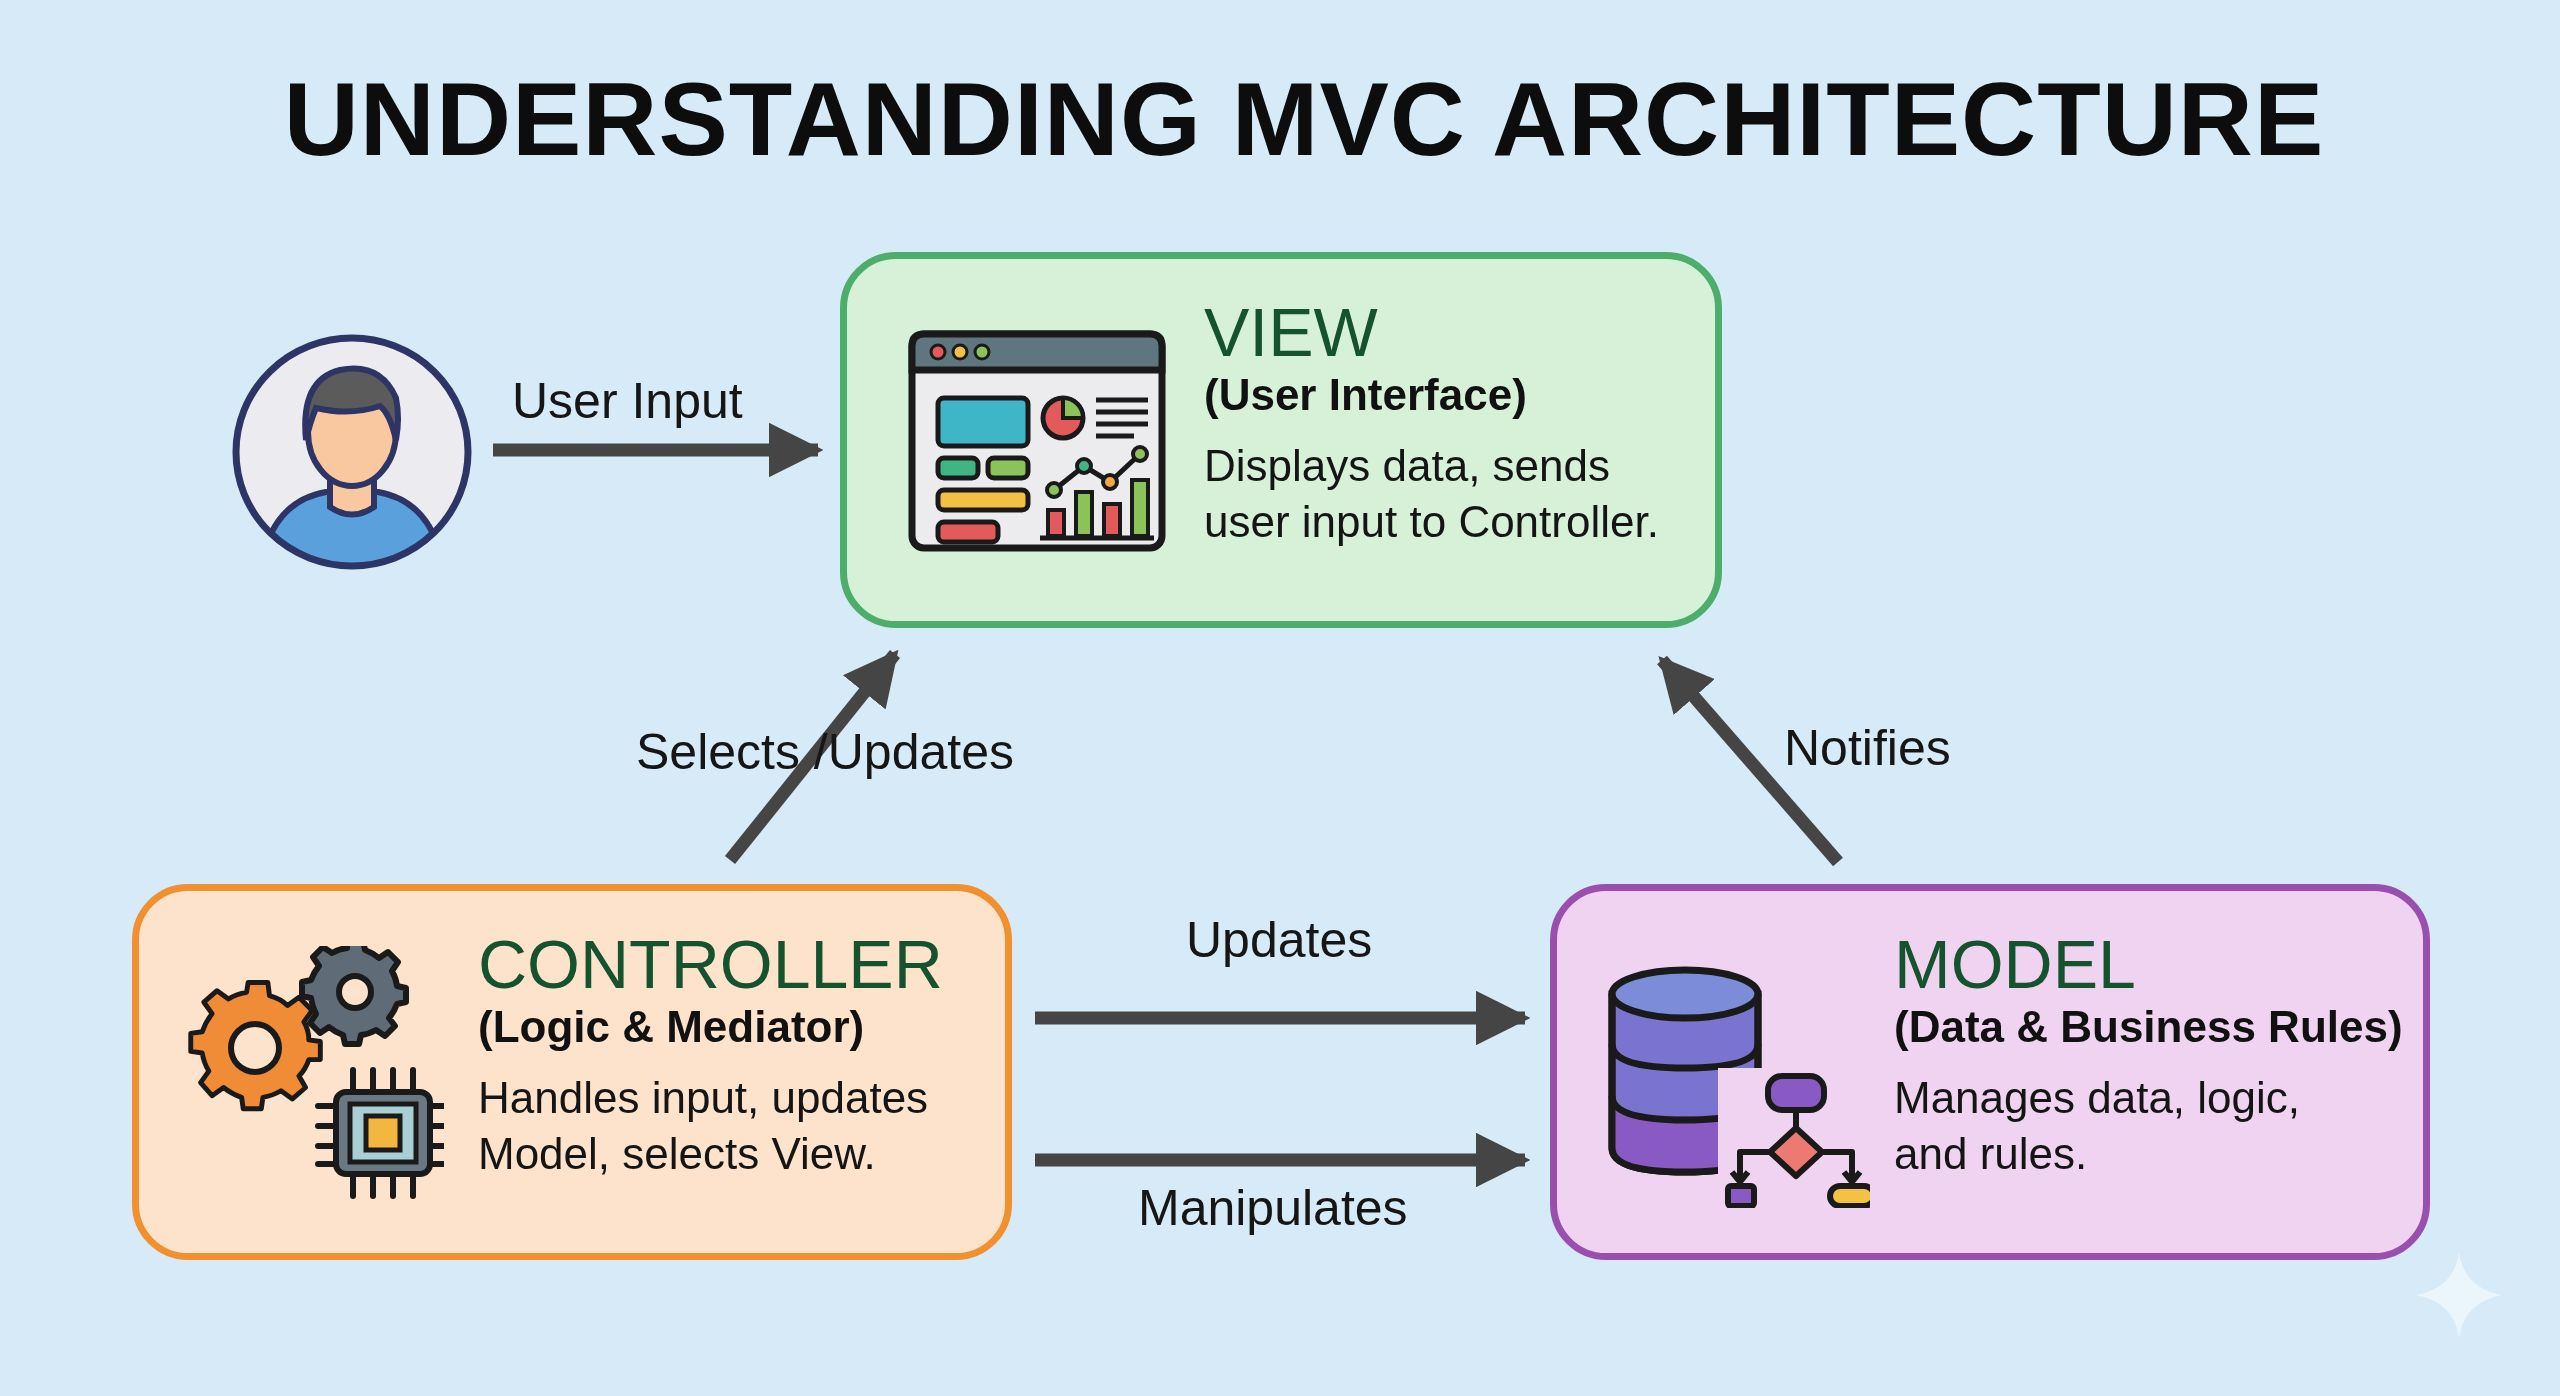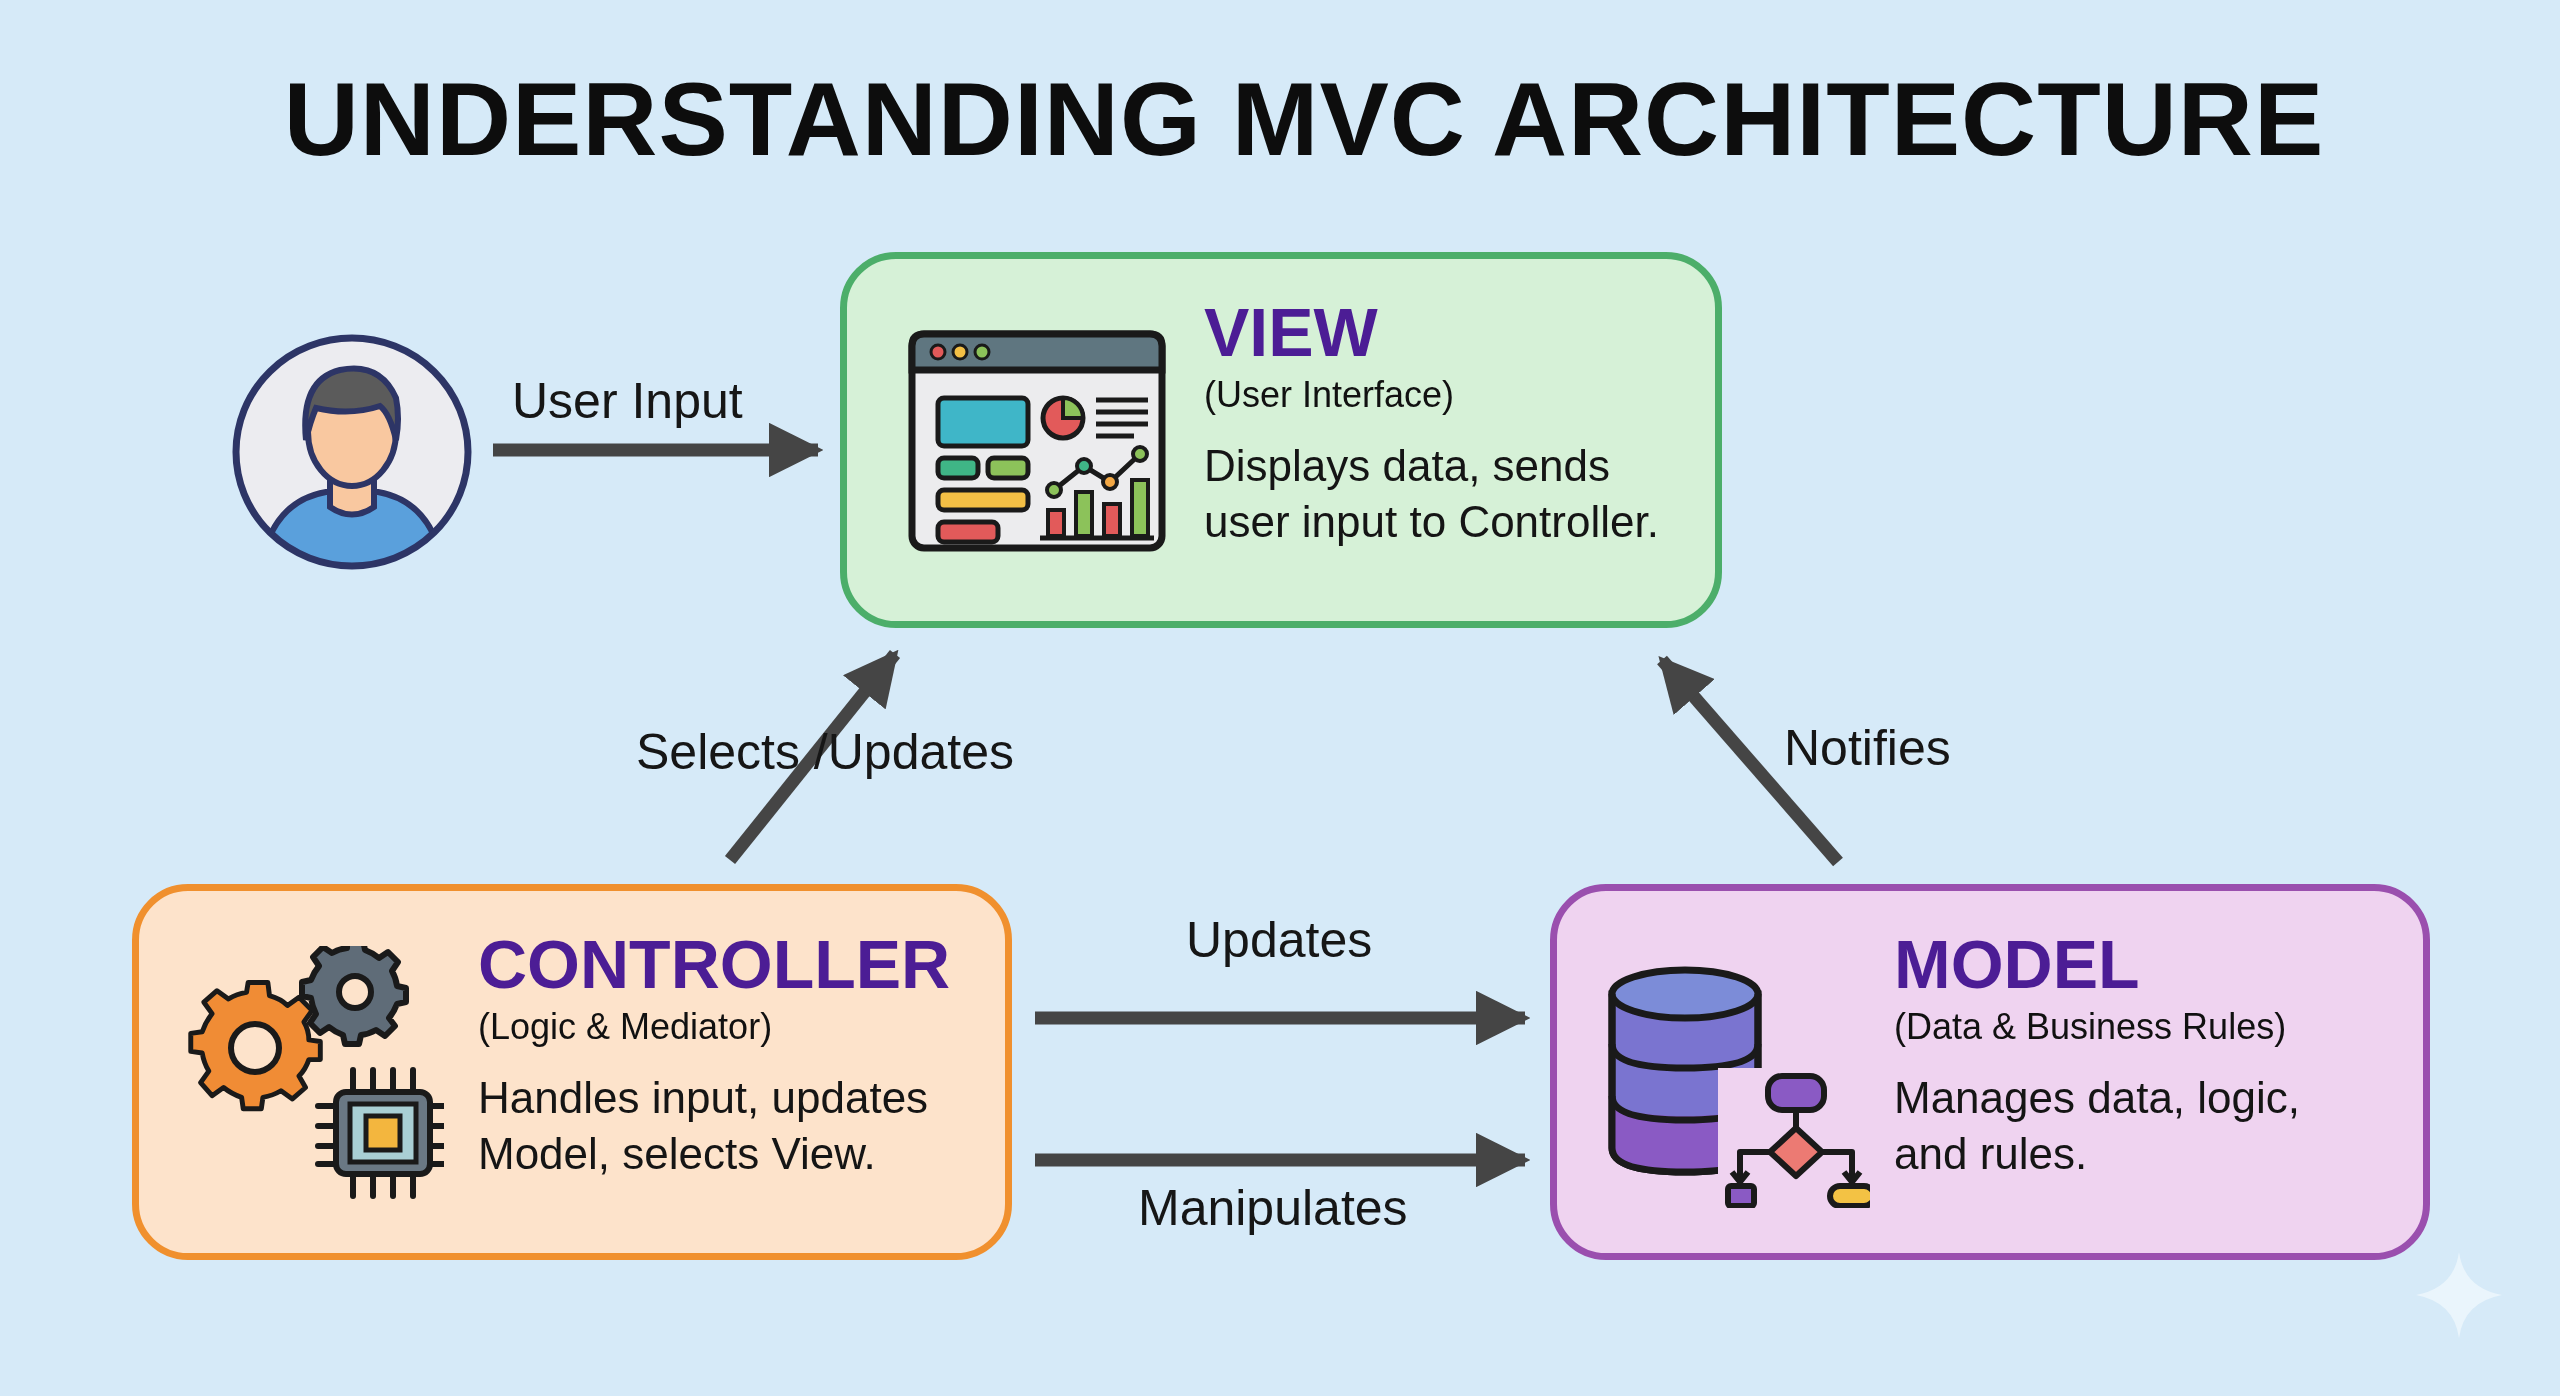--- a/index.html
+++ b/index.html
@@ -15,22 +15,22 @@
     line-height: 110px;
     padding-left: 48px;
   }
   .box {
     position: absolute; border-radius: 56px; box-sizing: border-box;
   }
   .box.view { left: 840px; top: 252px; width: 882px; height: 376px; background: #d6f1d7; border: 7px solid #4cae6a; }
   .box.controller { left: 132px; top: 884px; width: 880px; height: 376px; background: #fde3cb; border: 7px solid #f0902e; }
   .box.model { left: 1550px; top: 884px; width: 880px; height: 376px; background: #efd3f0; border: 7px solid #9a4fae; }
   .text-block { position: absolute; }
-  .h { font-weight: bold; font-size: 68px; line-height: 72px; color: #4c1d95; }
-  .sub { font-weight: normal; font-size: 36px; line-height: 54px; color: #111; }
+  .h { font-weight: normal; font-size: 68px; line-height: 72px; color: #14532d; }
+  .sub { font-weight: bold; font-size: 44px; line-height: 54px; color: #111; }
   .desc { font-size: 44px; line-height: 56px; margin-top: 16px; color: #151515; }
   .label { position: absolute; font-size: 50px; color: #161616; white-space: nowrap; line-height: 56px; }
   svg.overlay { position: absolute; left: 0; top: 0; }
   .icon { position: absolute; }
 </style>
 </head>
 <body>
 
 <div class="title">UNDERSTANDING MVC ARCHITECTURE</div>
 

